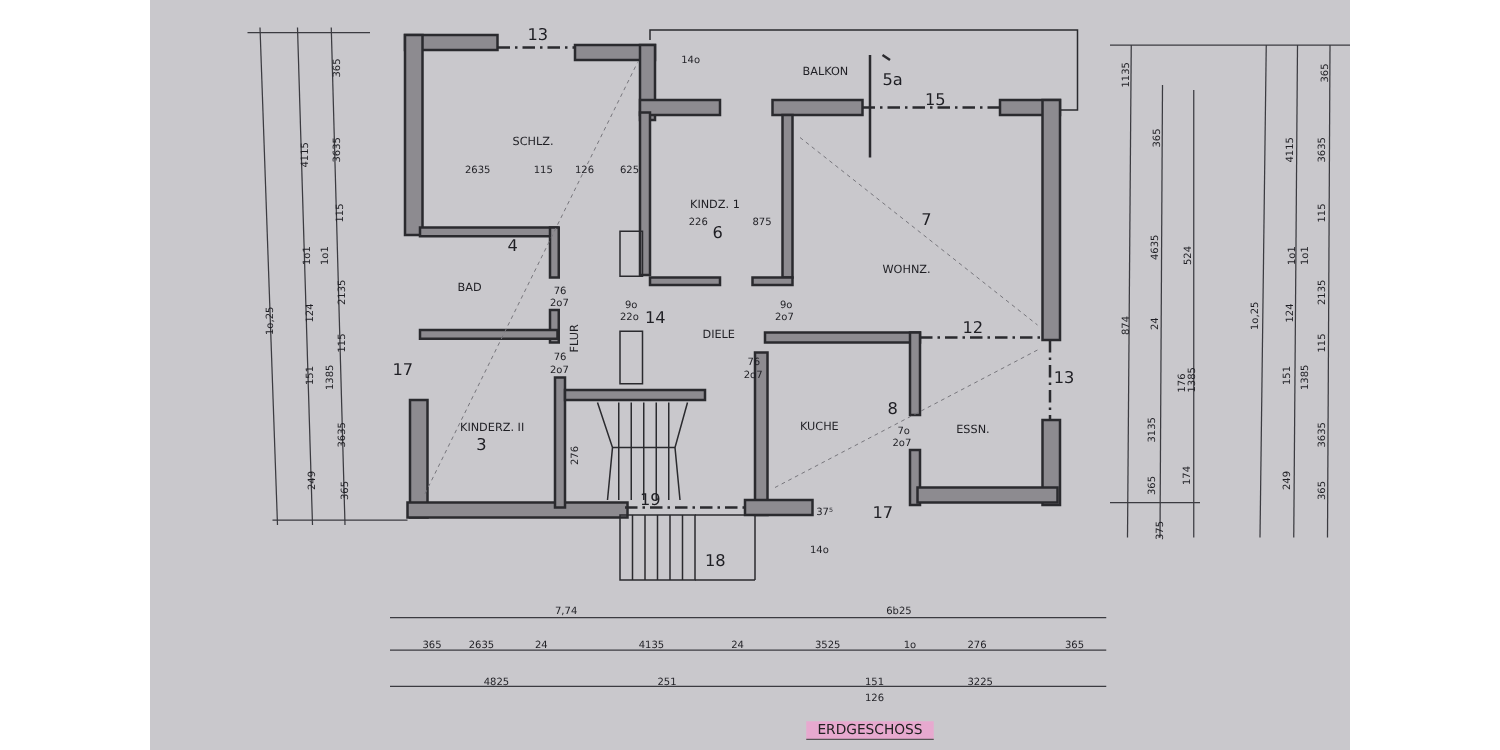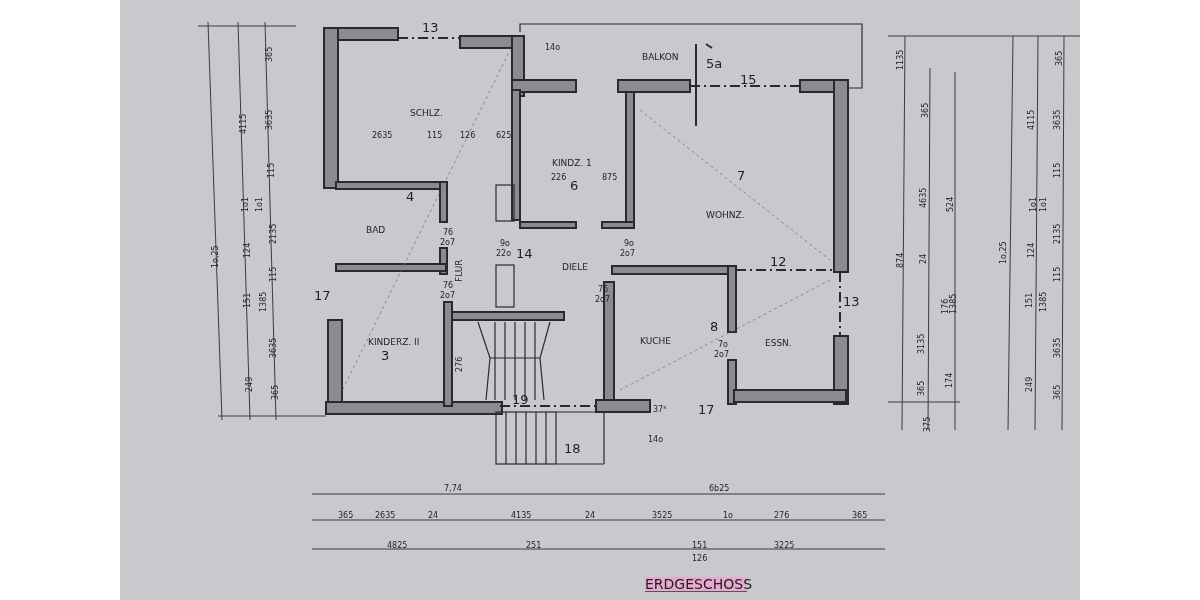--- a/index.html
+++ b/index.html
@@ -10,21 +10,21 @@
   svg { position:absolute; left:0; top:0; }
   .wall { fill:#8d8b90; stroke:#2a2a2e; stroke-width:2; }
   .thin { fill:none; stroke:#2a2a2e; stroke-width:1.2; }
   .dim { fill:none; stroke:#3b3b40; stroke-width:1; }
   .dash { fill:none; stroke:#2a2a2e; stroke-width:2; stroke-dasharray:10 4 2 4; }
   .diag { fill:none; stroke:#77767c; stroke-width:0.8; stroke-dasharray:3 3; }
   .lbl { font-family:"DejaVu Sans", sans-serif; font-size:9px; fill:#1f1f24; }
   .num { font-family:"DejaVu Sans", sans-serif; font-size:8px; fill:#1f1f24; }
   .big { font-family:"DejaVu Sans", sans-serif; font-size:13px; fill:#1f1f24; }
   .title-tag { position:absolute; left:645px; top:577px; width:102px; height:14px;
-               background:#e7a9cf; border-bottom:1px solid #555; font-size:14px; color:#222;
+               background:#e7a9cf; border-bottom:1px solid #555; font-size:11px; color:#222;
                text-align:center; line-height:14px; font-family:"DejaVu Sans", sans-serif; }
 </style>
 </head>
 <body>
 
 <div class="paper"></div>
 
 <svg width="1200" height="600" viewBox="0 0 1200 600">
 
   <polyline class="thin" points="520,32 520,24 862,24 862,88 848,88"></polyline>

